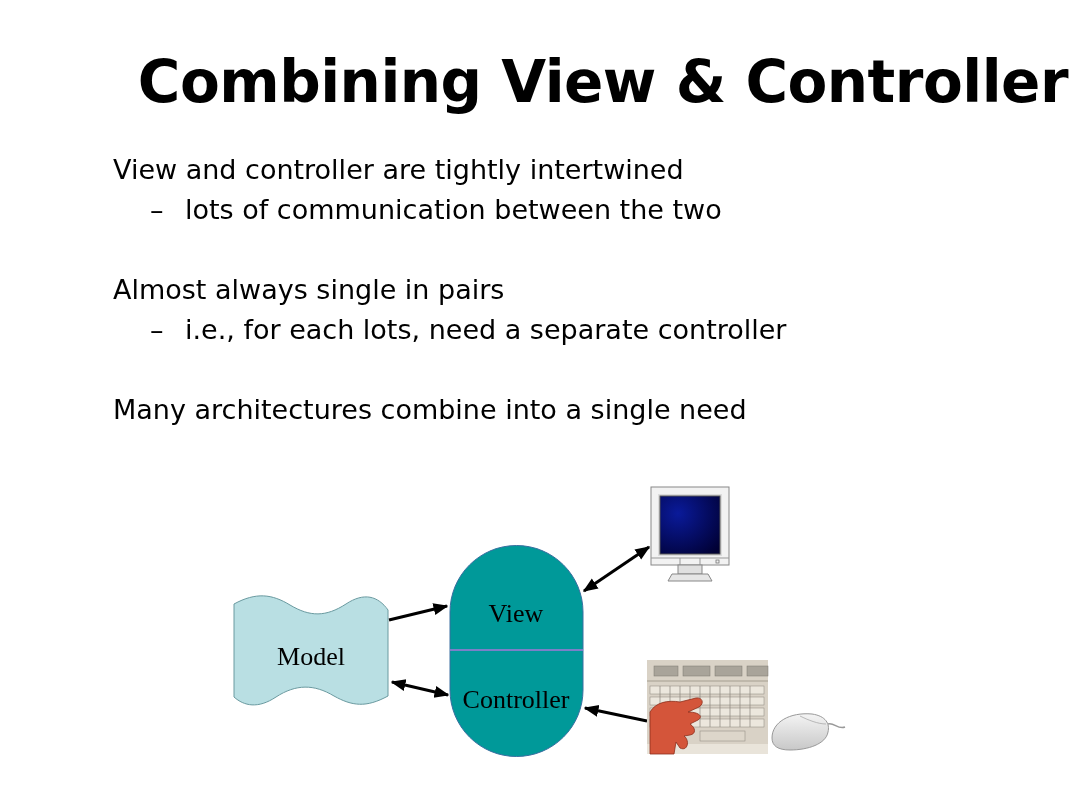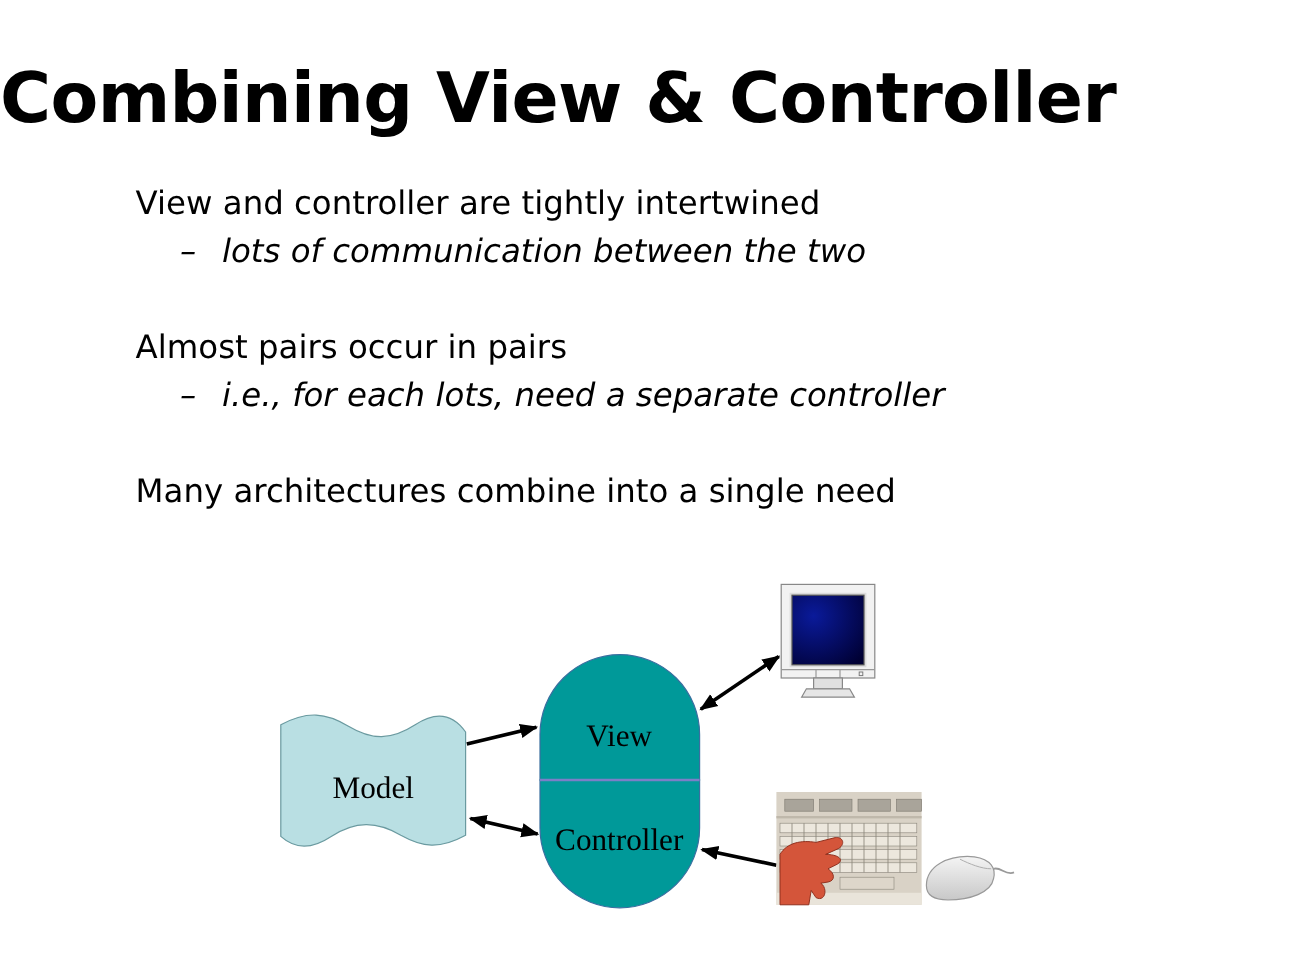--- a/index.html
+++ b/index.html
@@ -1,46 +1,46 @@
 <!DOCTYPE html>
 <html><head>
   <meta charset="utf-8">
   <style>
     html, body { margin: 0; padding: 0; }
     body {
       width: 1080px; height: 810px; background: #ffffff; position: relative; overflow: hidden;
       font-family: "DejaVu Sans", "Liberation Sans", sans-serif; color: #000;
     }
     .title {
-      position: absolute; left: 0; top: 42px; width: 1068px; text-align: left;
+      position: absolute; left: 0; top: 42px; width: 1068px; text-align: right;
       font-family: "DejaVu Sans", sans-serif; font-weight: bold; font-size: 58px;
       letter-spacing: -0.5px; line-height: 80px;
     }
     .bullets { position: absolute; left: 97px; top: 152px; }
     .line { position: absolute; white-space: nowrap; font-size: 27px; line-height: 36px; }
     .l1 { left: 16px; }
-    .l2 { left: 53px; font-style: italic; }
+    .l2 { left: 53px; }
     .l2 .dash { display: inline-block; width: 35px; }
     svg.diagram { position: absolute; left: 0; top: 0; }
     .lbl { font-family: "Liberation Serif", "DejaVu Serif", serif; font-size: 26px; fill: #000; }
   </style>
 </head>
 <body>
 
 <div class="title">Combining View &amp; Controller</div>
 
 <div class="bullets">
   <div class="line l1" style="top:0px">
     <span>View and controller are tightly intertwined</span>
   </div>
   <div class="line l2" style="top:40px">
     <span class="dash">–</span><span>lots of communication between the two</span>
   </div>
   <div class="line l1" style="top:120px">
-    <span>Almost pairs occur in pairs</span>
+    <span>Almost always single in pairs</span>
   </div>
   <div class="line l2" style="top:160px">
     <span class="dash">–</span><span>i.e., for each lots, need a separate controller</span>
   </div>
   <div class="line l1" style="top:240px">
     <span>Many architectures combine into a single need</span>
   </div>
 </div>
 
 <svg class="diagram" width="1080" height="810" viewBox="0 0 1080 810">

